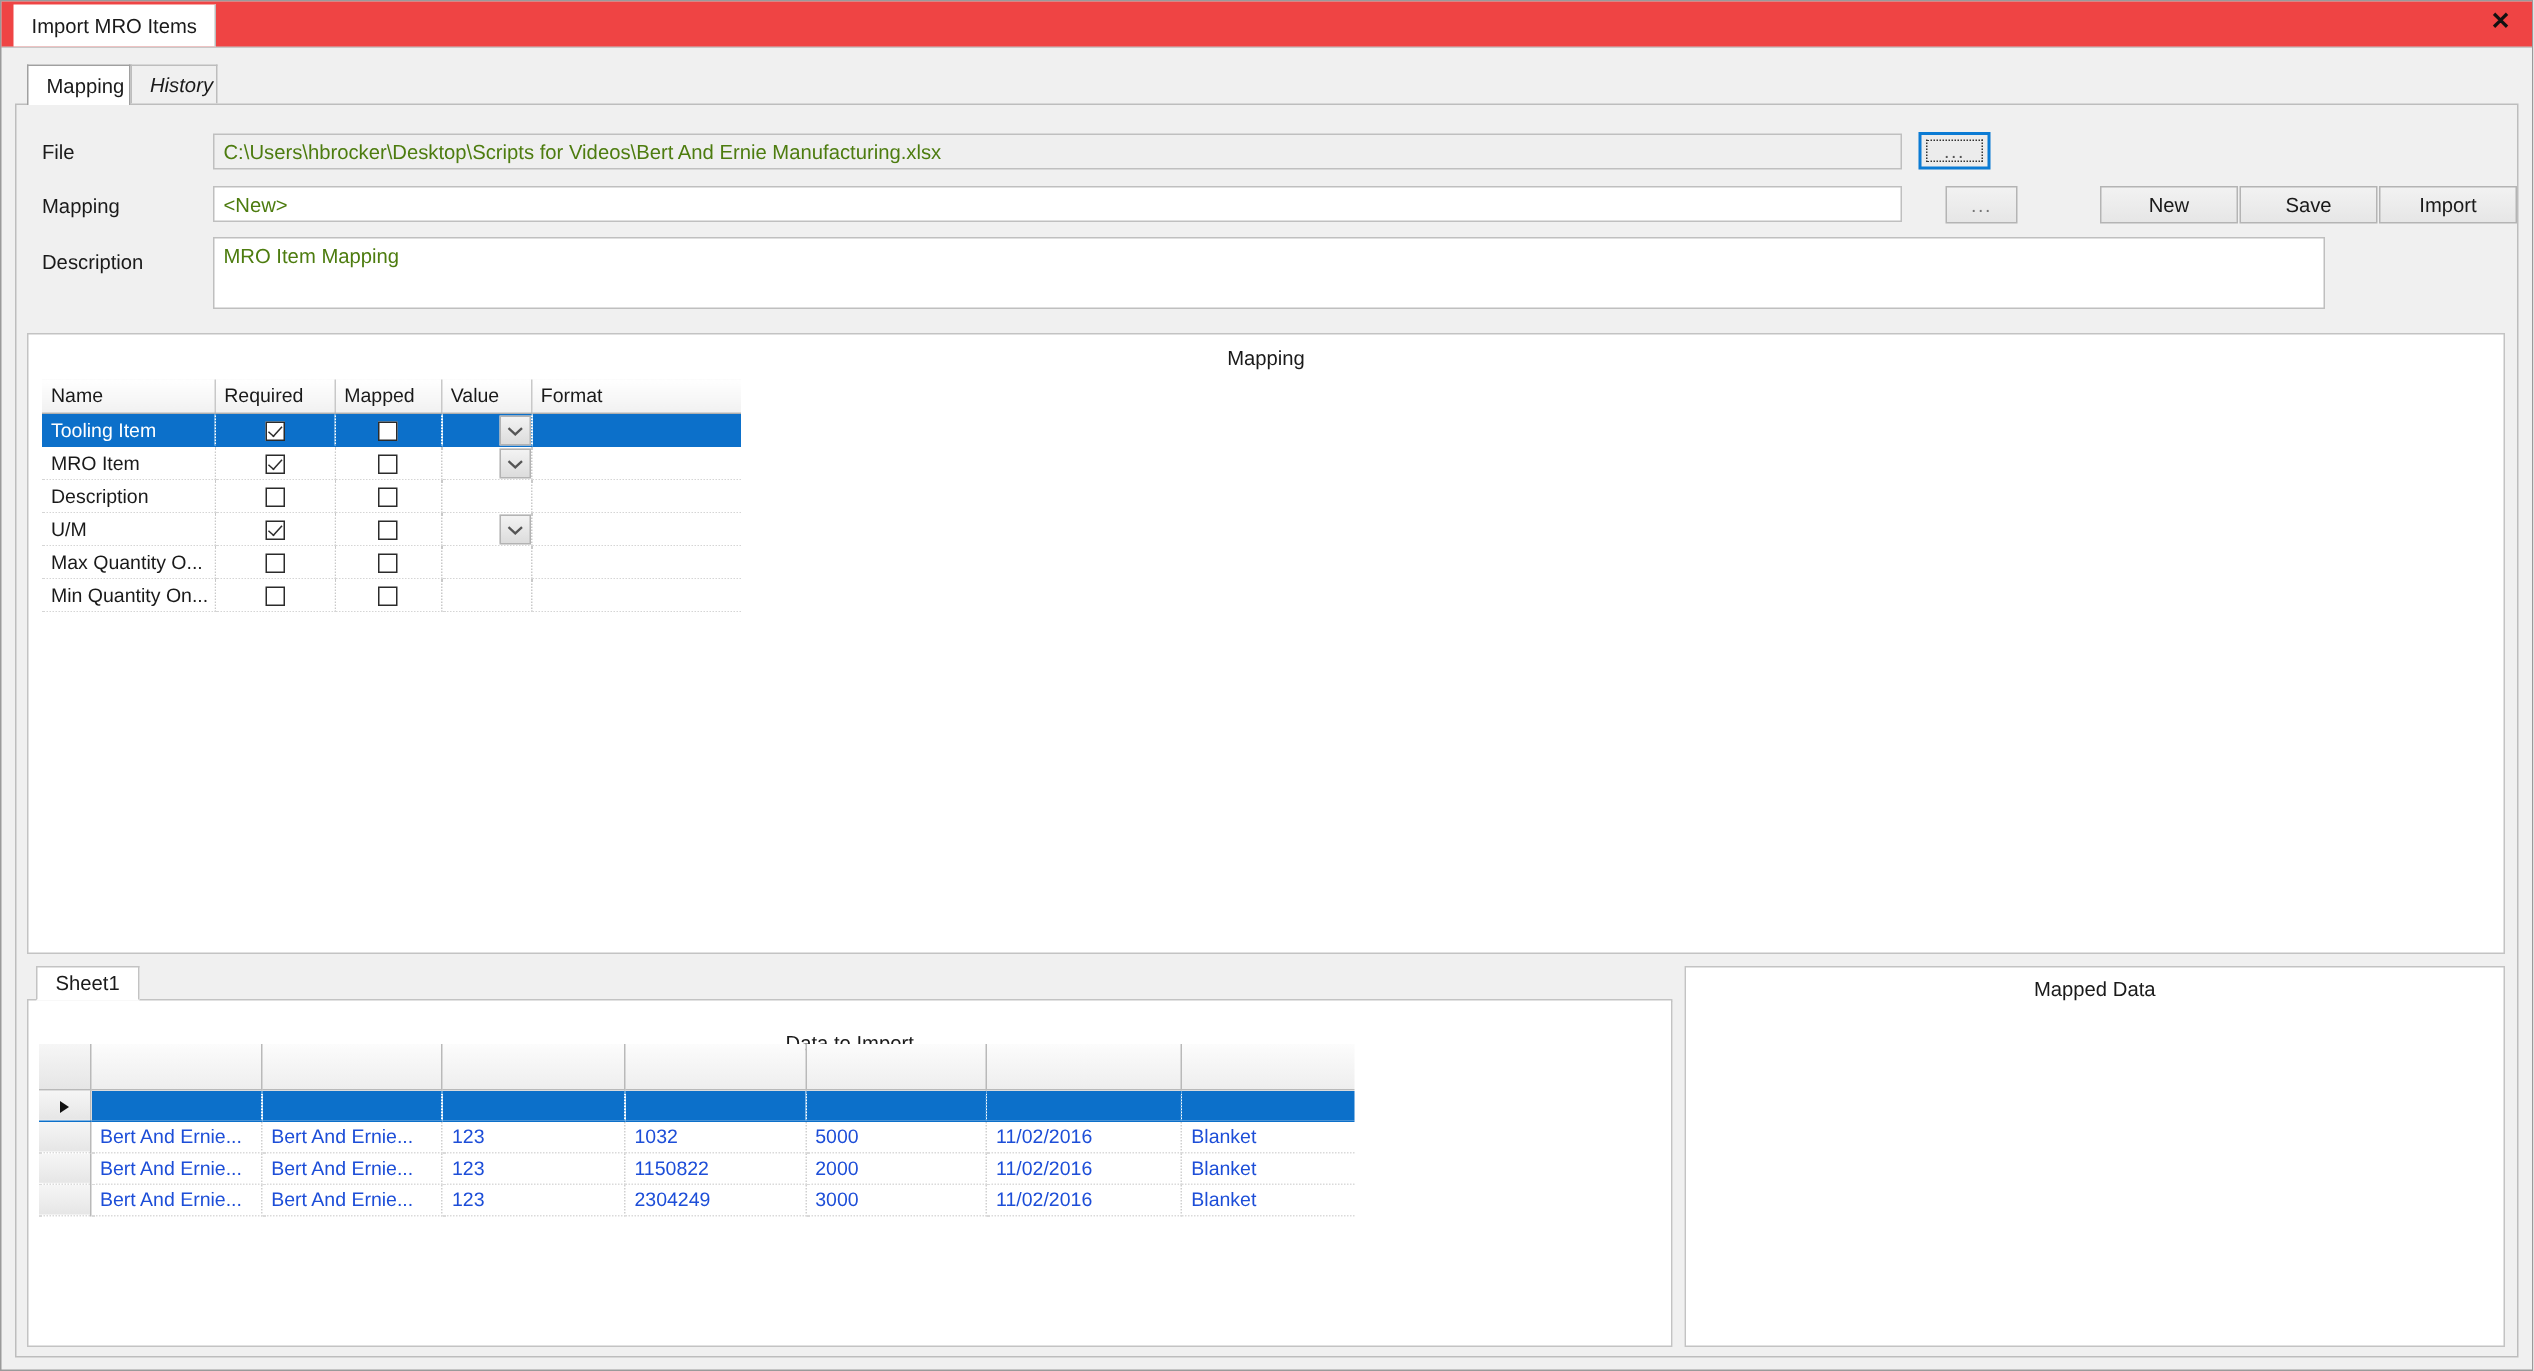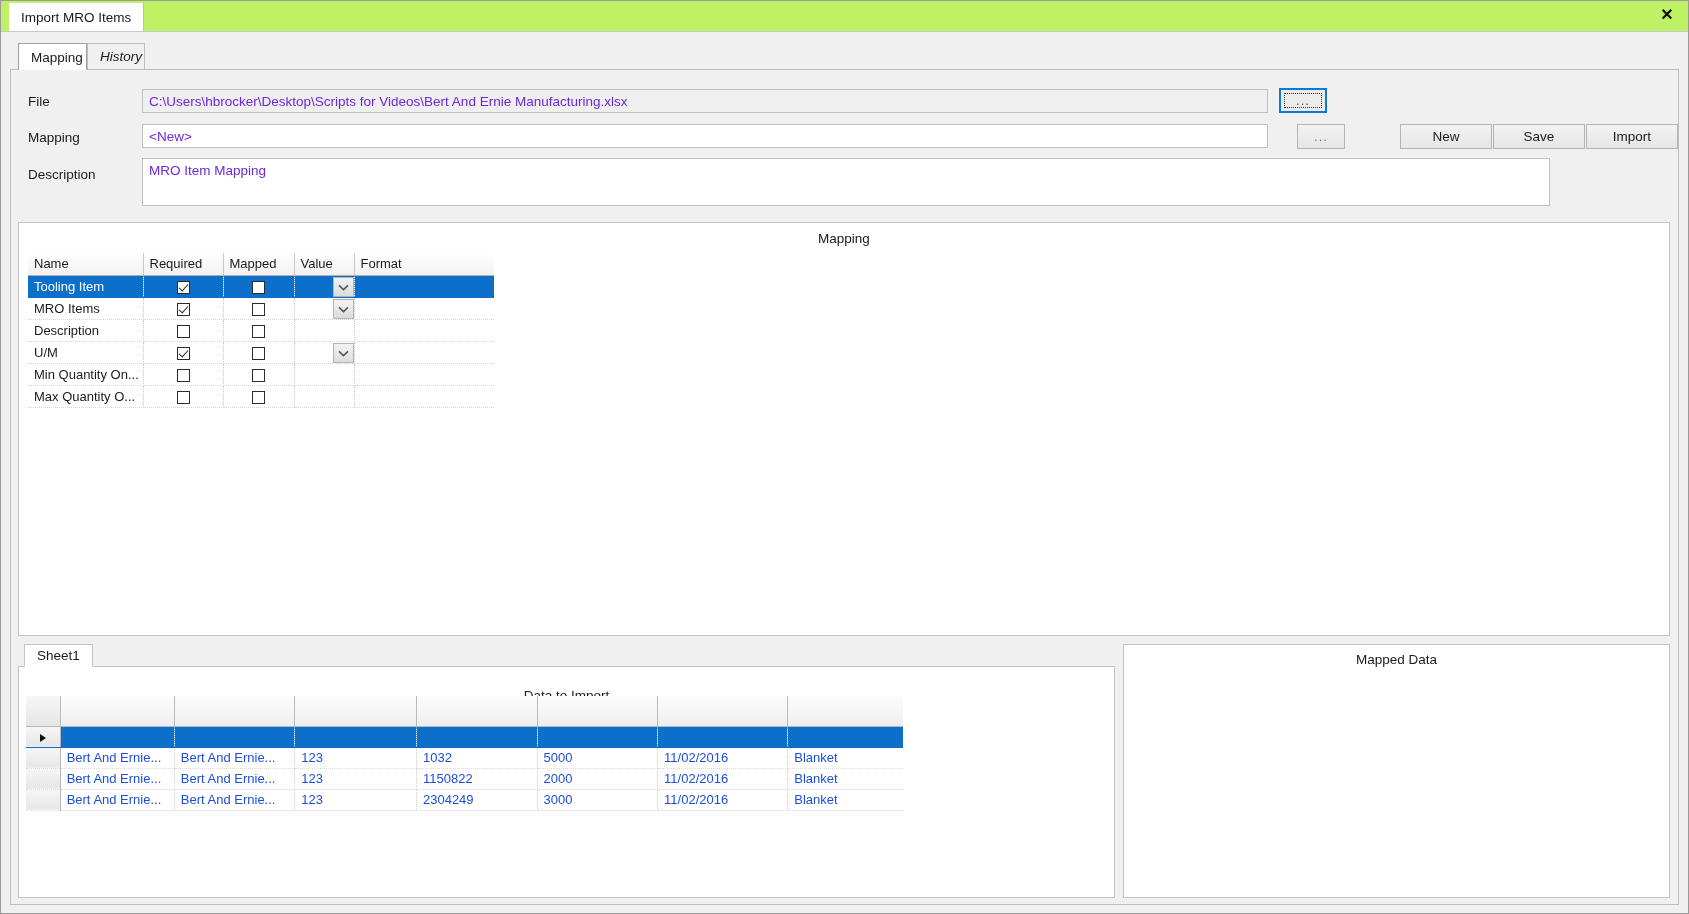--- a/index.html
+++ b/index.html
@@ -19,21 +19,21 @@
     left: 0; top: 0;
     width: 1689px; height: 914px;
     background: #f0f0f0;
     box-sizing: border-box;
     border: 1px solid #9a9a9a;
   }
   
   .titlebar {
     position: absolute; left: 0; top: 0;
     width: 100%; height: 31px;
-    background: #bef264;
+    background: #ef4444;
     border-bottom: 1px solid #c8c8c8;
     box-sizing: border-box;
     padding-left: 34px;
   }
   .doc-tab {
     position: absolute;
     left: 8px; top: 2px;
     height: 28px;
     padding: 0 12px 0 12px;
     display: flex; align-items: center;
@@ -99,21 +99,21 @@
   }
   .lbl-file { left: 17px; top: 24px; }
   .lbl-mapping { left: 17px; top: 60px; }
   .lbl-description { left: 17px; top: 97px; }
 
   .txt {
     position: absolute;
     box-sizing: border-box;
     font-family: "Liberation Sans", sans-serif;
     font-size: 13.5px;
-    color: #6d28d9;
+    color: #4d7c0f;
     padding: 3px 6px;
     outline: none;
   }
   .txt-file {
     left: 131px; top: 19px; width: 1126px; height: 24px;
     background: #efefef;
     border: 1px solid #bfbfbf;
   }
   .txt-mapping {
     left: 131px; top: 54px; width: 1126px; height: 24px;
@@ -415,21 +415,21 @@
             <td>
               <span class="ddbtn">
                 <svg width="11" height="7" viewBox="0 0 11 7">
                     <path d="M1 1.4 L5.5 5.6 L10 1.4" stroke="#555" stroke-width="1.5" fill="none"></path>
                   </svg>
               </span>
             </td>
             <td style="border-right:none"></td>
           </tr>
           <tr>
-            <td>MRO Items</td>
+            <td>MRO Item</td>
             <td class="cbcell"><span class="cb checked"></span></td>
             <td class="cbcell"><span class="cb"></span></td>
             <td>
               <span class="ddbtn">
                 <svg width="11" height="7" viewBox="0 0 11 7">
                     <path d="M1 1.4 L5.5 5.6 L10 1.4" stroke="#555" stroke-width="1.5" fill="none"></path>
                   </svg>
               </span>
             </td>
             <td style="border-right:none"></td>
@@ -448,28 +448,28 @@
             <td>
               <span class="ddbtn">
                 <svg width="11" height="7" viewBox="0 0 11 7">
                     <path d="M1 1.4 L5.5 5.6 L10 1.4" stroke="#555" stroke-width="1.5" fill="none"></path>
                   </svg>
               </span>
             </td>
             <td style="border-right:none"></td>
           </tr>
           <tr>
-            <td>Min Quantity On...</td>
+            <td>Max Quantity O...</td>
             <td class="cbcell"><span class="cb"></span></td>
             <td class="cbcell"><span class="cb"></span></td>
             <td></td>
             <td style="border-right:none"></td>
           </tr>
           <tr>
-            <td>Max Quantity O...</td>
+            <td>Min Quantity On...</td>
             <td class="cbcell"><span class="cb"></span></td>
             <td class="cbcell"><span class="cb"></span></td>
             <td></td>
             <td style="border-right:none"></td>
           </tr>
         </tbody>
       </table>
     </div>
 
     <div class="bottom-left">

